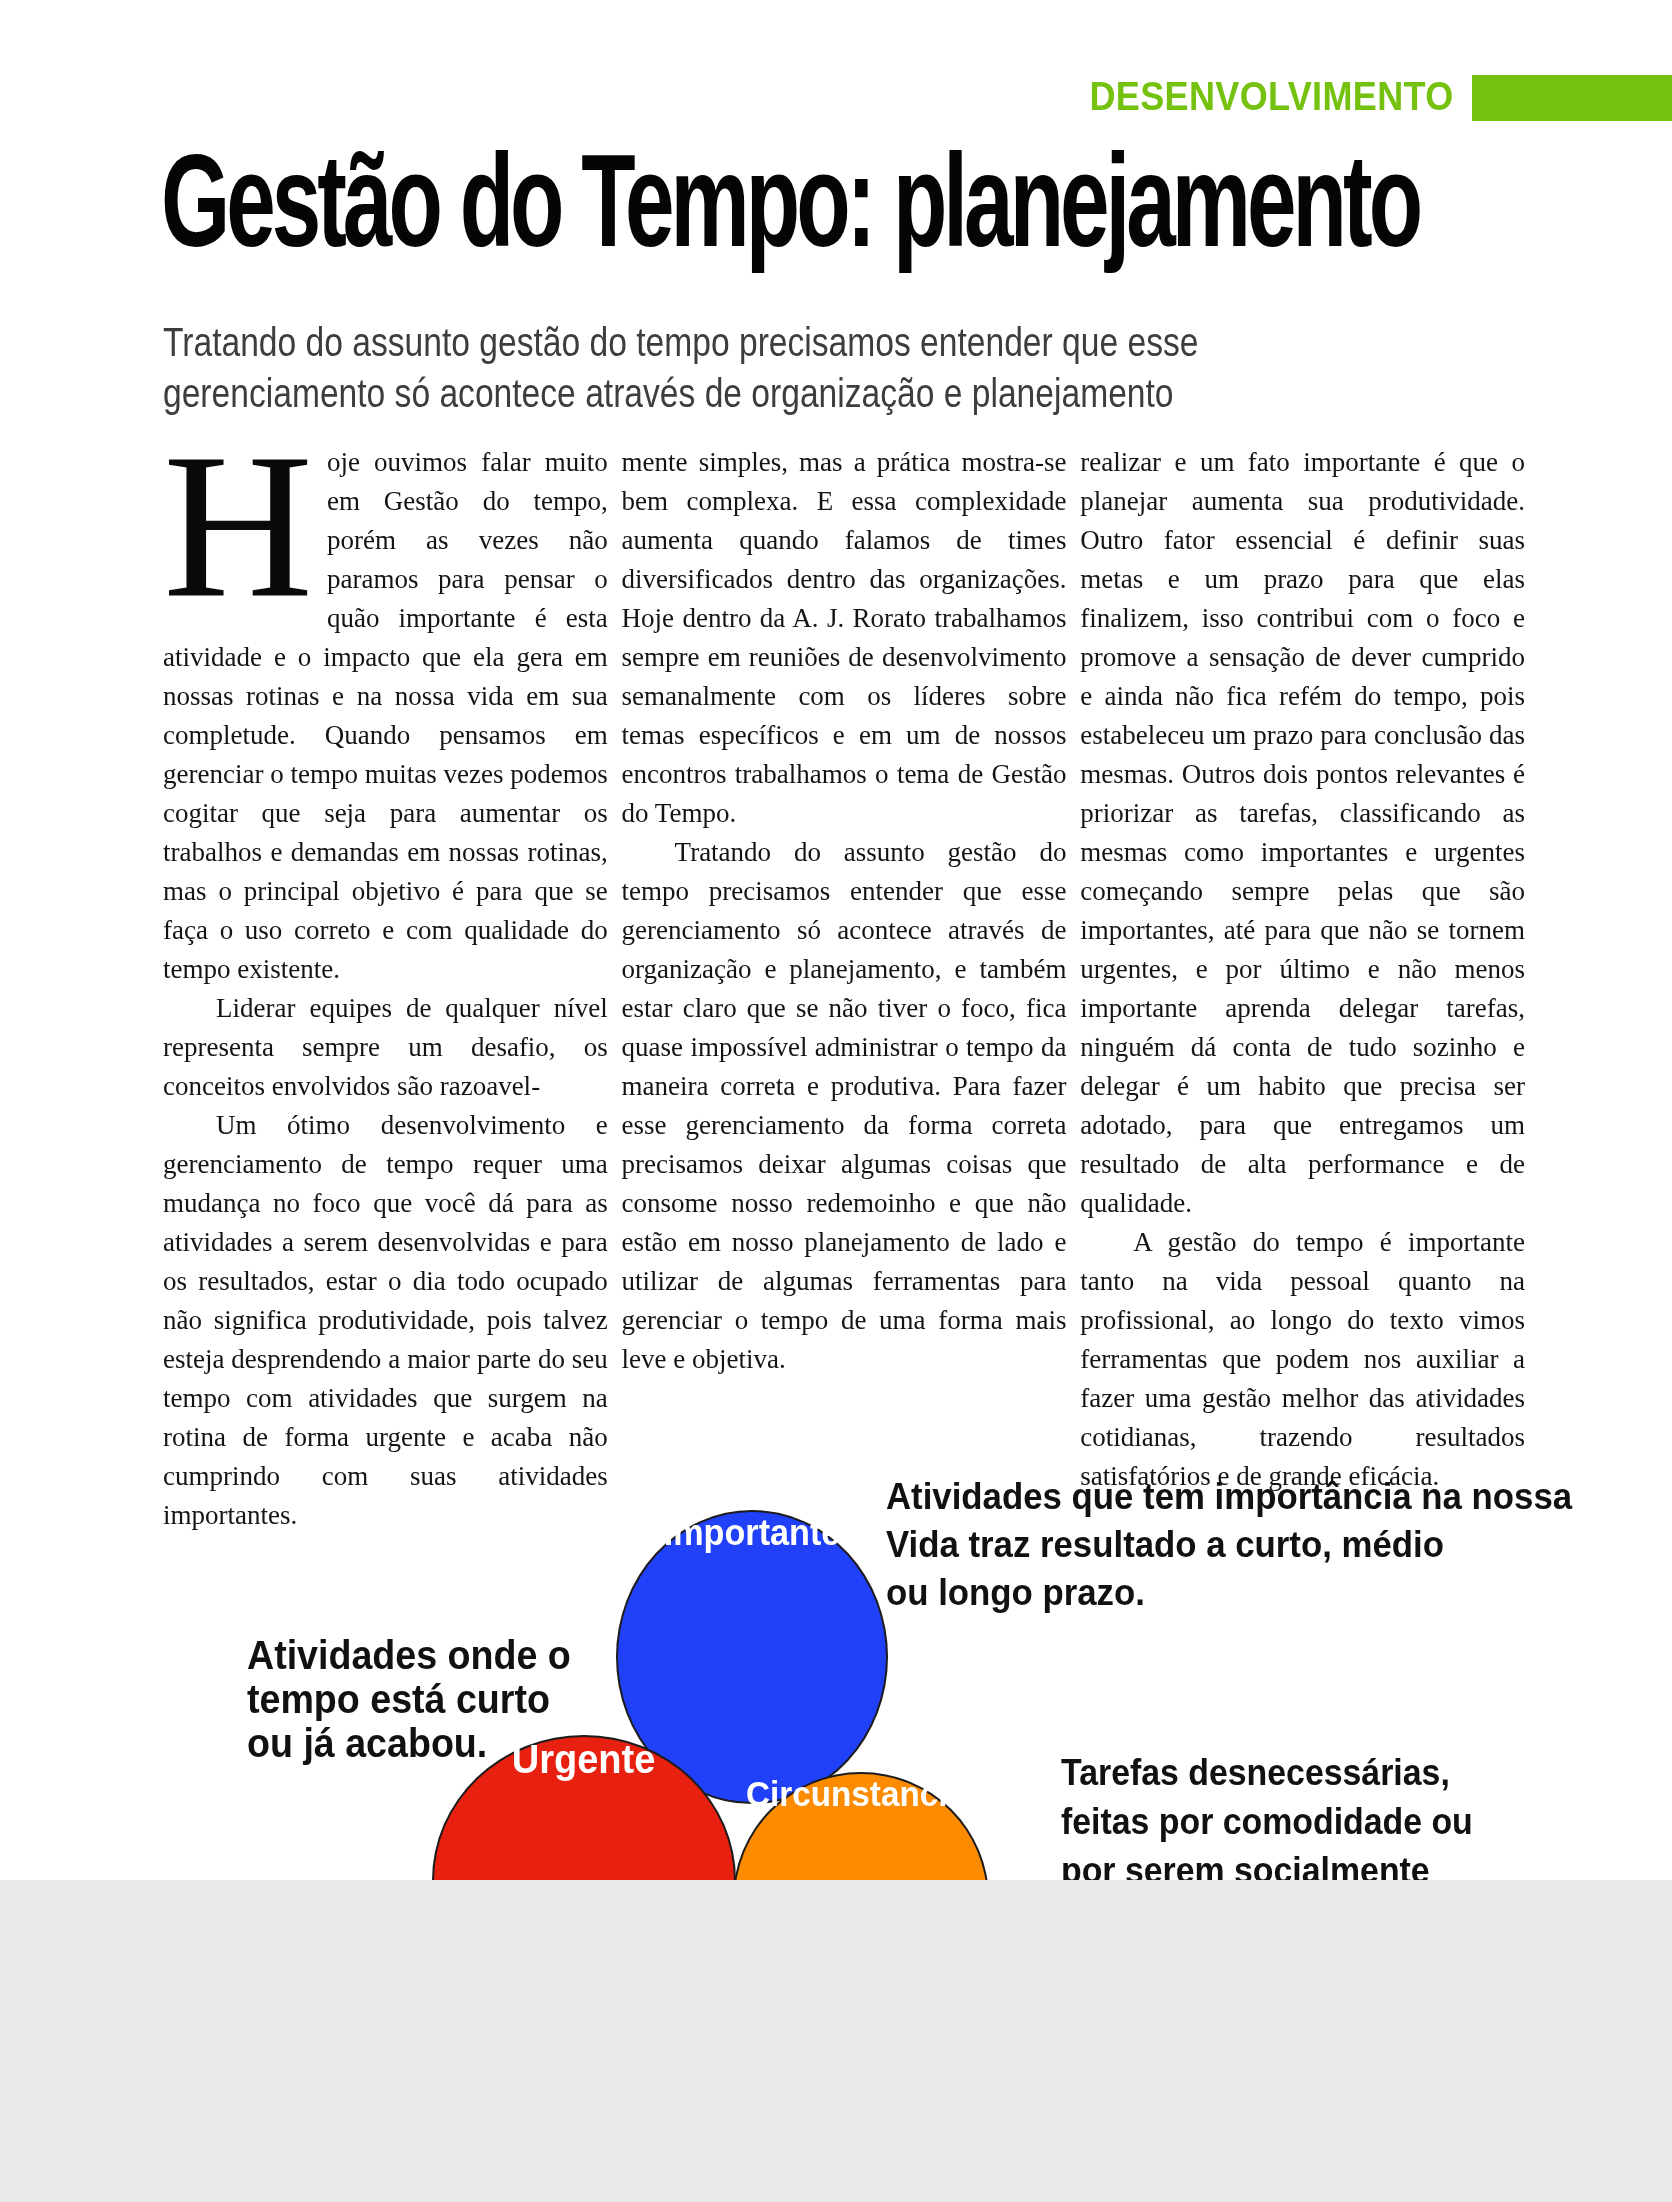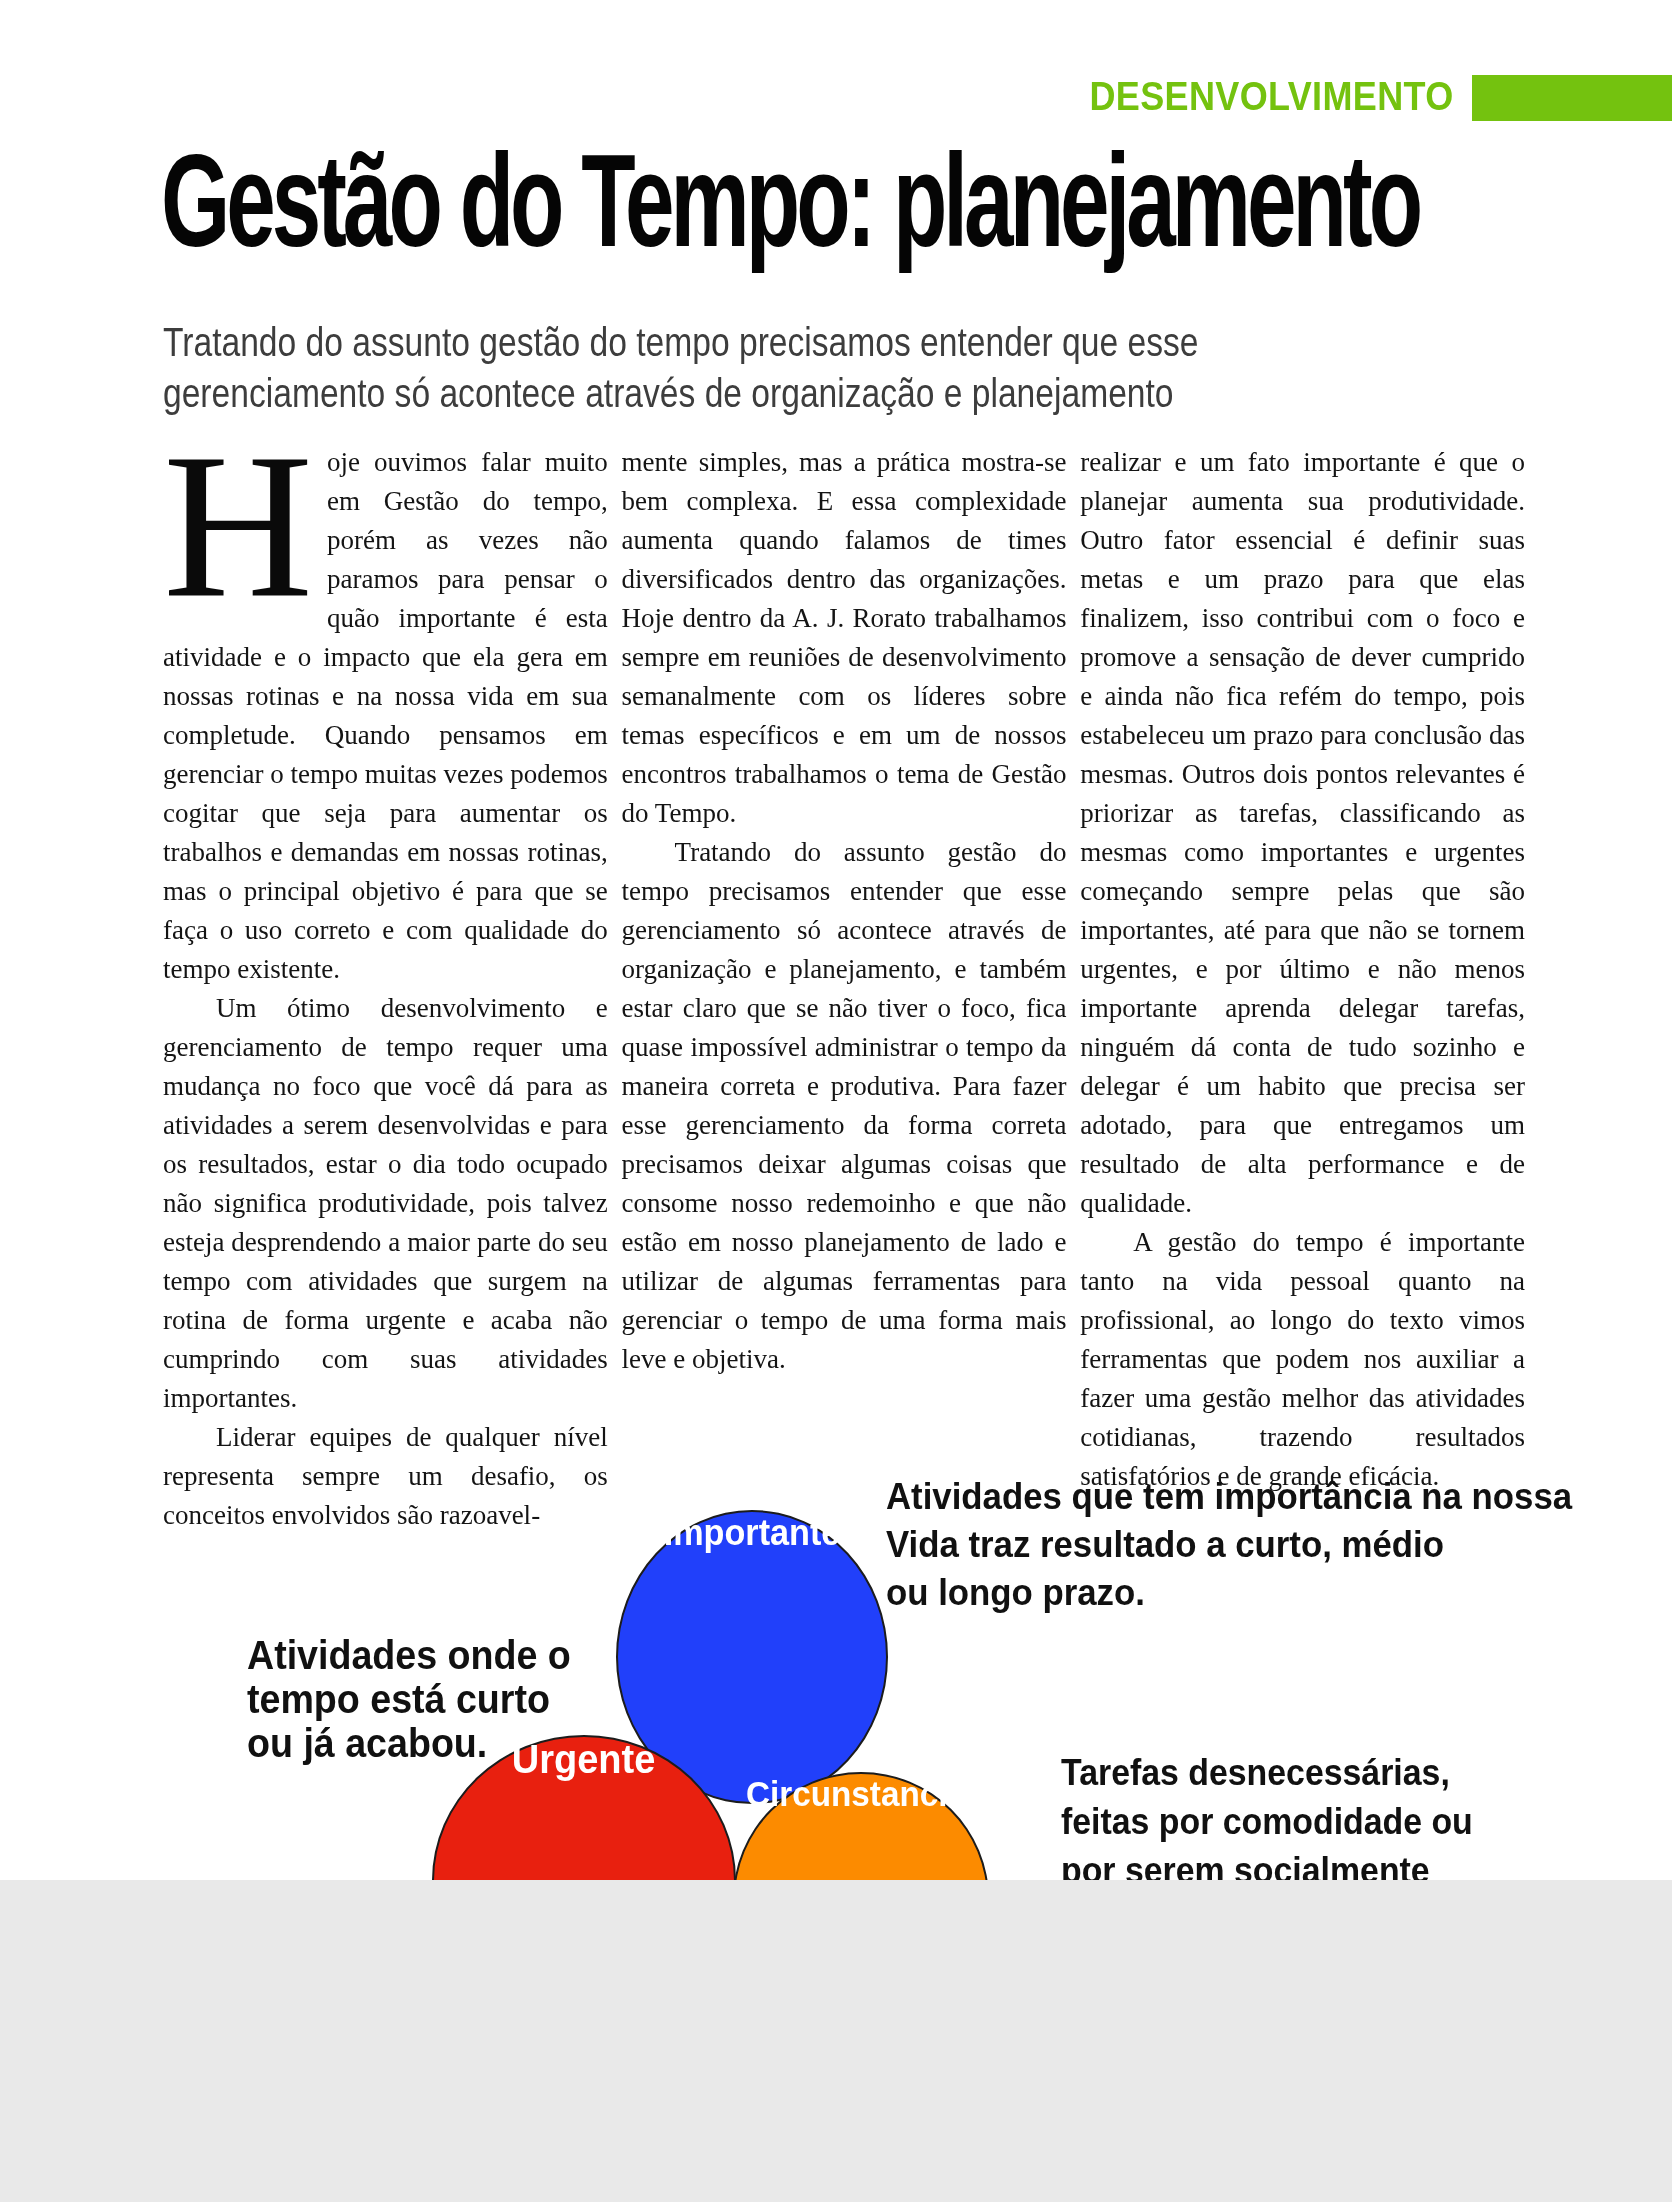--- a/index.html
+++ b/index.html
@@ -100,22 +100,22 @@
 
   <div class="title">Gestão do Tempo: planejamento</div>
   <div class="subtitle">
     <div>Tratando do assunto gestão do tempo precisamos entender que esse</div>
     <div>gerenciamento só acontece através de organização e planejamento</div>
   </div>
 
   <div class="body-cols">
     <div class="col">
       <p><span class="dropcap">H</span><span>oje ouvimos falar muito em Gestão do tempo, porém as vezes não paramos para pensar o quão importante é esta atividade e o impacto que ela gera em nossas rotinas e na nossa vida em sua completude. Quando pensamos em gerenciar o tempo muitas vezes podemos cogitar que seja para aumentar os trabalhos e demandas em nossas rotinas, mas o principal objetivo é para que se faça o uso correto e com qualidade do tempo existente.</span></p>
+      <p class="indent">Liderar equipes de qualquer nível representa sempre um desafio, os conceitos envolvidos são razoavel-</p>
       <p class="indent">Um ótimo desenvolvimento e gerenciamento de tempo requer uma mudança no foco que você dá para as atividades a serem desenvolvidas e para os resultados, estar o dia todo ocupado não significa produtividade, pois talvez esteja desprendendo a maior parte do seu tempo com atividades que surgem na rotina de forma urgente e acaba não cumprindo com suas atividades importantes.</p>
-      <p class="indent">Liderar equipes de qualquer nível representa sempre um desafio, os conceitos envolvidos são razoavel-</p>
     </div>
     <div class="col">
       <p>mente simples, mas a prática mostra-se bem complexa. E essa complexidade aumenta quando falamos de times diversificados dentro das organizações. Hoje dentro da A. J. Rorato trabalhamos sempre em reuniões de desenvolvimento semanalmente com os líderes sobre temas específicos e em um de nossos encontros trabalhamos o tema de Gestão do Tempo.</p>
       <p class="indent">Tratando do assunto gestão do tempo precisamos entender que esse gerenciamento só acontece através de organização e planejamento, e também estar claro que se não tiver o foco, fica quase impossível administrar o tempo da maneira correta e produtiva. Para fazer esse gerenciamento da forma correta precisamos deixar algumas coisas que consome nosso redemoinho e que não estão em nosso planejamento de lado e utilizar de algumas ferramentas para gerenciar o tempo de uma forma mais leve e objetiva.</p>
     </div>
     <div class="col">
       <p>realizar e um fato importante é que o planejar aumenta sua produtividade. Outro fator essencial é definir suas metas e um prazo para que elas finalizem, isso contribui com o foco e promove a sensação de dever cumprido e ainda não fica refém do tempo, pois estabeleceu um prazo para conclusão das mesmas. Outros dois pontos relevantes é priorizar as tarefas, classificando as mesmas como importantes e urgentes começando sempre pelas que são importantes, até para que não se tornem urgentes, e por último e não menos importante aprenda delegar tarefas, ninguém dá conta de tudo sozinho e delegar é um habito que precisa ser adotado, para que entregamos um resultado de alta performance e de qualidade.</p>
       <p class="indent">A gestão do tempo é importante tanto na vida pessoal quanto na profissional, ao longo do texto vimos ferramentas que podem nos auxiliar a fazer uma gestão melhor das atividades cotidianas, trazendo resultados satisfatórios e de grande eficácia.</p>
     </div>
   </div>

